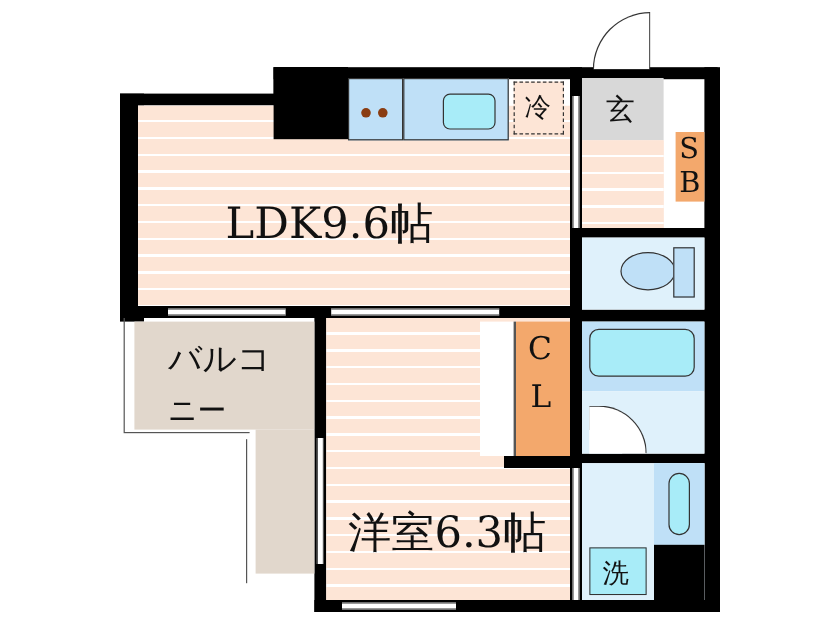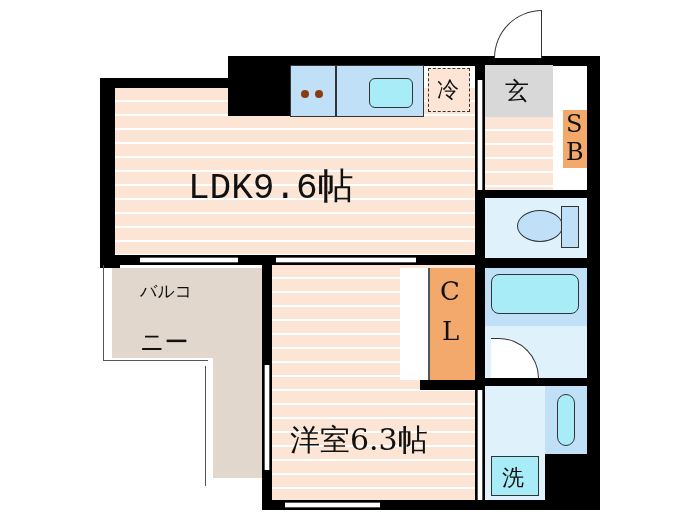--- a/index.html
+++ b/index.html
@@ -28,21 +28,21 @@
 <div class="abs wall" style="left:262px;top:255px;width:10px;height:255px;"></div>
 <div class="abs wall" style="left:100px;top:255px;width:380px;height:10px;"></div>
 <div class="abs wall" style="left:475px;top:56px;width:10px;height:450px;"></div>
 <div class="abs wall" style="left:420px;top:380px;width:65px;height:10px;"></div>
 <div class="abs wall" style="left:475px;top:258px;width:125px;height:10px;"></div>
 <div class="abs wall" style="left:475px;top:190px;width:125px;height:8px;"></div>
 <div class="abs wall" style="left:475px;top:378px;width:125px;height:8px;"></div>
 
 <div class="abs floor" style="left:115px;top:88px;width:360px;height:167px;"></div>
 <div class="abs wall" style="left:228px;top:56px;width:62px;height:60px;"></div>
-<div class="label" style="left:188px;top:162px;font-size:36px;font-family:Liberation Mono, monospace;">LDK9.6帖</div>
+<div class="label" style="left:188px;top:162px;font-size:36px;">LDK9.6帖</div>
 
 <div class="abs blue2" style="left:290px;top:65px;width:46px;height:52px;border:1px solid #333;">
   <span class="abs" style="left:10px;top:24px;width:8px;height:8px;border-radius:50%;background:#8a3d12;"></span>
   <span class="abs" style="left:24px;top:24px;width:8px;height:8px;border-radius:50%;background:#8a3d12;"></span>
 </div>
 <div class="abs blue2" style="left:336px;top:65px;width:88px;height:52px;border:1px solid #333;">
   <span class="abs" style="left:32px;top:12px;width:44px;height:30px;border-radius:6px;background:#a8ecf8;border:1px solid #333;"></span>
 </div>
 <div class="abs" style="left:428px;top:68px;width:42px;height:44px;border:1px dashed #333;background:#fde5d6;">
   <span class="label" style="left:8px;top:6px;font-size:22px;">冷</span>
@@ -77,26 +77,26 @@
   <span class="abs" style="left:6px;top:70px;width:48px;height:40px;background:#a8ecf8;border:1px solid #333;outline:2px solid #dff1fb;">
     <span class="label" style="left:10px;top:6px;font-size:22px;">洗</span>
   </span>
 </div>
 
 <div class="abs" style="left:103px;top:265px;width:162px;height:95px;border-left:1px solid #555;"></div>
 <div class="abs balcony" style="left:112px;top:268px;width:150px;height:90px;"></div>
 <div class="abs balcony" style="left:213px;top:358px;width:49px;height:120px;"></div>
 <div class="abs" style="left:103px;top:360px;width:105px;height:1px;background:#555;"></div>
 <div class="abs" style="left:205px;top:366px;width:1px;height:120px;background:#555;"></div>
-<div class="label" style="left:140px;top:280px;font-size:17px;">バルコ</div>
+<div class="label" style="left:140px;top:280px;font-size:28px;">バルコ</div>
 <div class="label" style="left:140px;top:314px;font-size:24px;margin-top:12px;">ニー</div>
 
 <div class="abs floor" style="left:272px;top:265px;width:203px;height:235px;"></div>
 <div class="abs wall" style="left:420px;top:380px;width:65px;height:10px;"></div>
-<div class="label" style="left:290px;top:420px;font-size:30px;">洋室6.3帖</div>
+<div class="label" style="left:290px;top:420px;font-size:36px;">洋室6.3帖</div>
 
 <div class="abs orange" style="left:430px;top:268px;width:45px;height:112px;">
   <span class="label" style="left:10px;top:8px;font-size:26px;">C</span>
   <span class="label" style="left:12px;top:48px;font-size:26px;">L</span>
 </div>
 <div class="abs" style="left:400px;top:268px;width:30px;height:112px;background:#fff;border-right:2px solid #555;"></div>
 
 <div class="abs win" style="left:140px;top:257px;width:98px;height:6px;"></div>
 <div class="abs win" style="left:276px;top:257px;width:140px;height:6px;"></div>
 <div class="abs winv" style="left:264px;top:365px;width:6px;height:105px;"></div>

